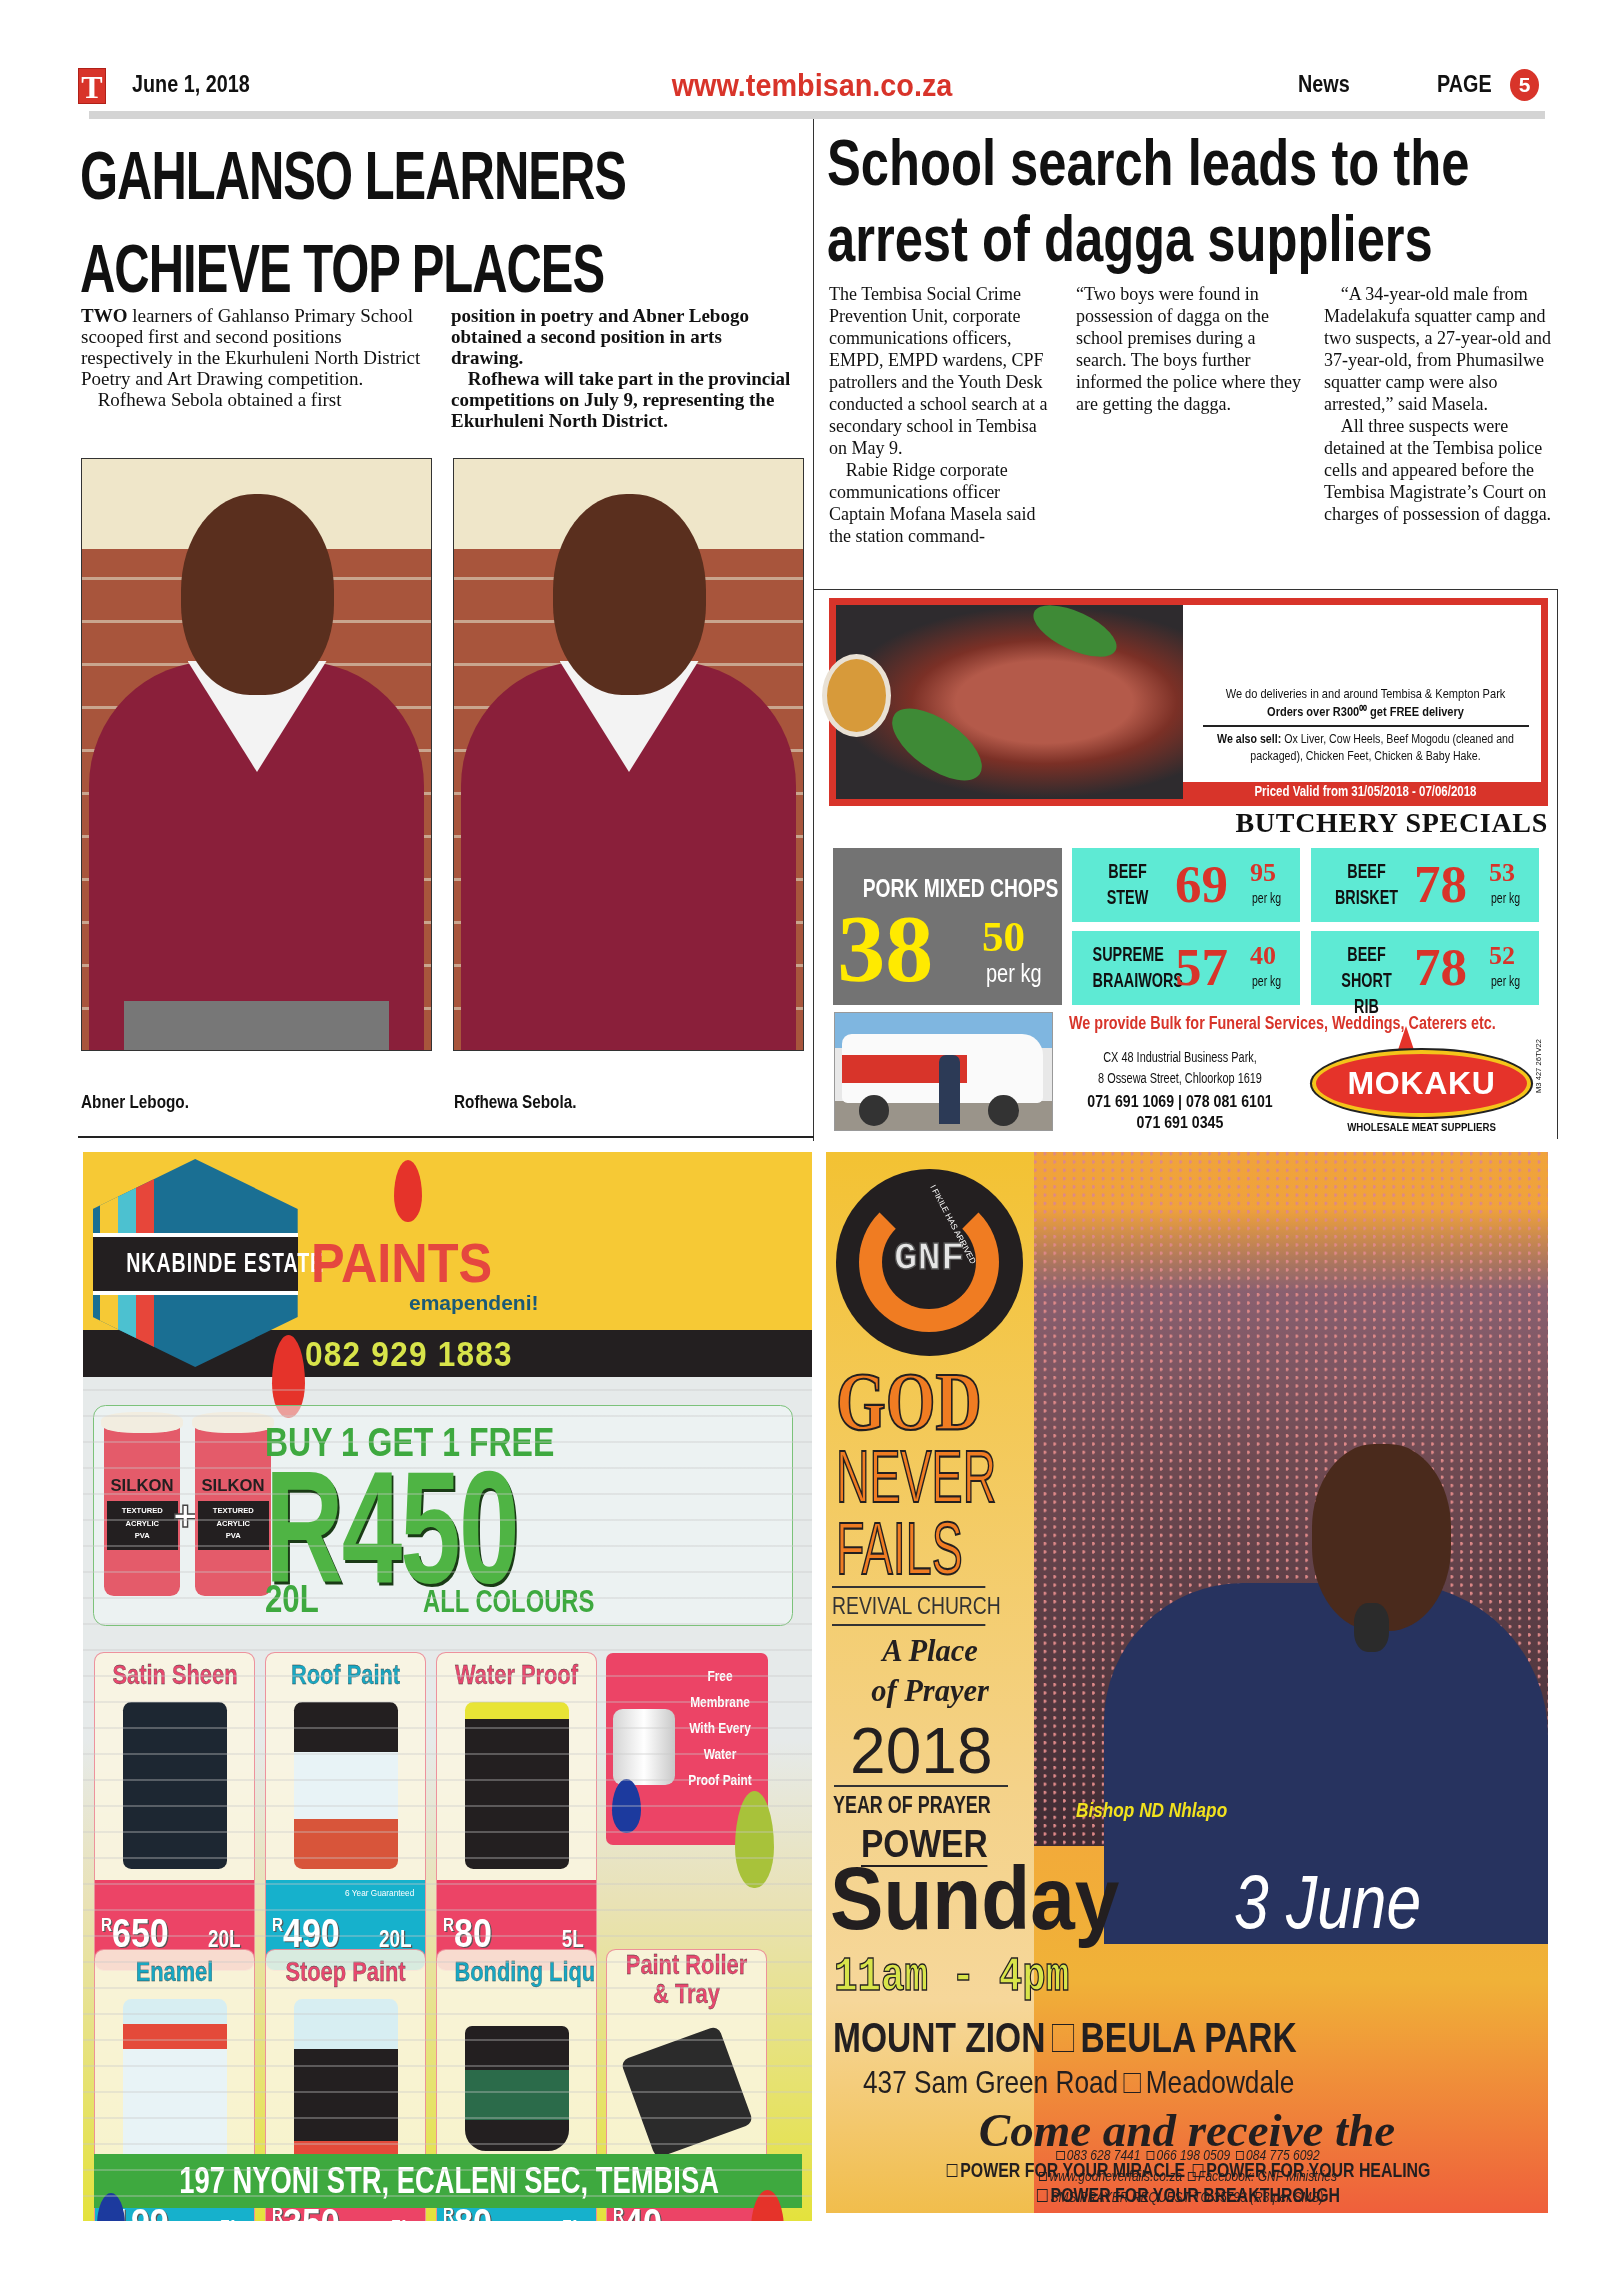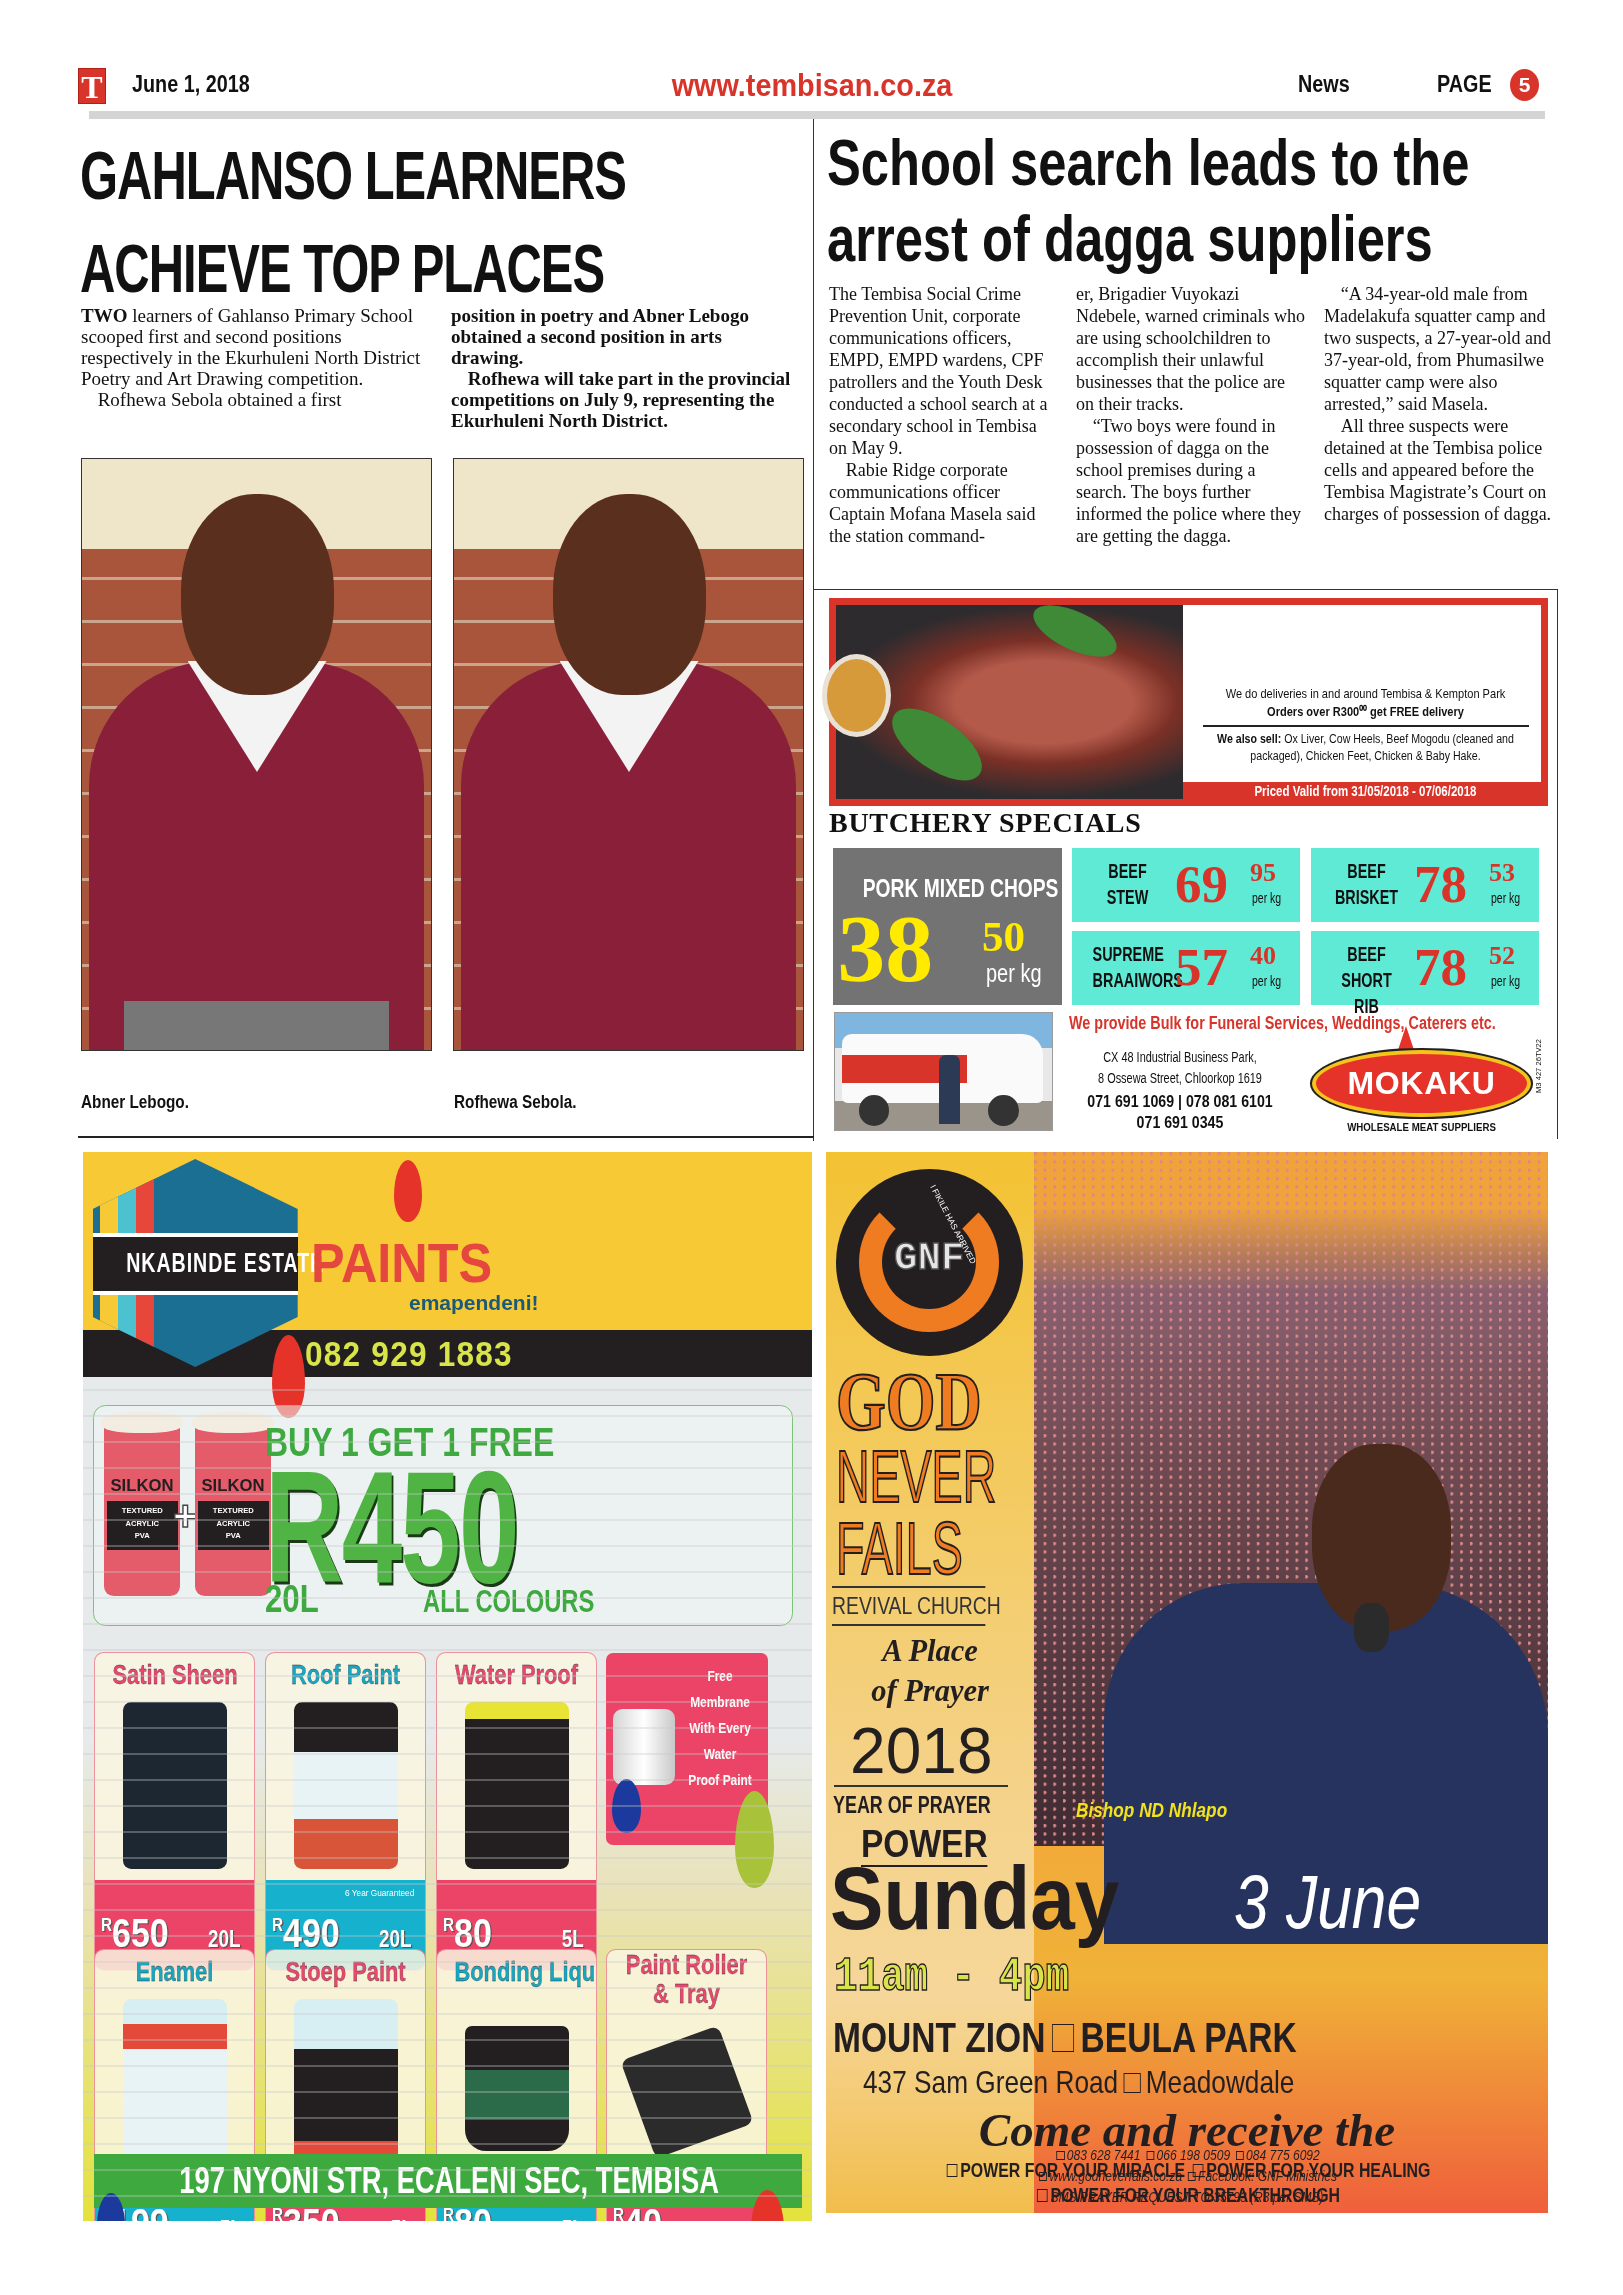--- a/index.html
+++ b/index.html
@@ -67,21 +67,21 @@
   .bt-meat { position: absolute; left: 5.6px; top: -2.8px; font-size: 71px; line-height: 75px; transform: scaleX(0.68); transform-origin: left; letter-spacing: -1.4px; }
   .bt-thebutchers { position: absolute; left: 139px; top: 19.4px; font-size: 39px; line-height: 46px; transform: scaleX(0.7); transform-origin: left; }
   .bt-info { position: absolute; left: 347px; top: 69px; width: 365px; text-align: center; font-family: "Liberation Sans", sans-serif; }
   .bt-deliv1 { font-size: 13px; line-height: 19.4px; margin-top: 9.7px; transform: scaleX(0.85); }
   .bt-deliv2 { font-size: 13px; line-height: 18px; font-weight: bold; transform: scaleX(0.85); }
   .bt-sep { width: 326px; height: 1.4px; background: #222; margin: 4.2px auto; }
   .bt-also { font-size: 12.5px; line-height: 16.7px; transform: scaleX(0.85); padding: 0 4.2px; }
   .bt-valid { position: absolute; left: 347px; top: 177px; width: 365px; height: 18px; background: #d8342a; color: #fff;
     font-family: "Liberation Sans", sans-serif; font-weight: bold; font-size: 14px; line-height: 18px; text-align: center; }
   .bt-valid span { display: inline-block; transform: scaleX(0.82); }
-  .bt-spec-title { left: 829px; top: 807px; width: 719px; text-align: left; font-family: "Liberation Serif", serif; font-weight: bold; font-size: 28px; letter-spacing: 0.7px; }
+  .bt-spec-title { left: 829px; top: 807px; width: 719px; text-align: right; font-family: "Liberation Serif", serif; font-weight: bold; font-size: 28px; letter-spacing: 0.7px; }
 
   .bt-pork { left: 833px; top: 848px; width: 229px; height: 157px; background: #737373; color: #fff; font-family: "Liberation Sans", sans-serif; }
   .bt-pork .name { position: absolute; left: 0; right: 0; top: 25px; text-align: center; font-weight: bold; font-size: 26px; transform: scaleX(0.74); white-space: nowrap; }
   .bt-pork .rand { position: absolute; left: 4.2px; top: 56px; font-family: "Liberation Serif", serif; font-weight: bold; font-size: 96px; line-height: 90px; color: #ffea00; }
   .bt-pork .cents { position: absolute; left: 149px; top: 64px; font-family: "Liberation Serif", serif; font-weight: bold; font-size: 43px; color: #ffea00; }
   .bt-pork .unit { position: absolute; left: 153px; top: 111px; font-size: 25px; transform: scaleX(0.8); transform-origin: left; }
 
   .bt-item { width: 228px; height: 74px; background: #5eead4; font-family: "Liberation Sans", sans-serif; }
   .bt-item .name { position: absolute; left: 7px; top: 9.7px; width: 97px; text-align: center; font-weight: bold; font-size: 20px; line-height: 26px; transform: scaleX(0.72); transform-origin: center; white-space: pre-line; }
   .bt-item .rand { position: absolute; left: 103px; top: 9.7px; font-family: "Liberation Serif", serif; font-weight: bold; font-size: 53px; line-height: 53px; color: #d8342a; }
@@ -247,21 +247,20 @@
 
 <div class="abs a2-head">
   <div>School search leads to the</div>
   <div>arrest of dagga suppliers</div>
 </div>
 <div class="abs a2-body a2-c1">
   <p>The Tembisa Social Crime Prevention Unit, corporate communications officers, EMPD, EMPD wardens, CPF patrollers and the Youth Desk conducted a school search at a secondary school in Tembisa on May 9.</p>
   <p>Rabie Ridge corporate communications officer Captain Mofana Masela said the station command-</p>
 </div>
 <div class="abs a2-body a2-c2">
-  <p>er, Brigadier Vuyokazi Ndebele, warned criminals who are using schoolchildren to accomplish their unlawful businesses that the police are on their tracks.</p>
   <p>“Two boys were found in possession of dagga on the school premises during a search. The boys further informed the police where they are getting the dagga.</p>
 </div>
 <div class="abs a2-body a2-c3">
   <p style="text-indent:16.7px">“A 34-year-old male from Madelakufa squatter camp and two suspects, a 27-year-old and 37-year-old, from Phumasilwe squatter camp were also arrested,” said Masela.</p>
   <p>All three suspects were detained at the Tembisa police cells and appeared before the Tembisa Magistrate’s Court on charges of possession of dagga.</p>
 </div>
 <div class="abs a2-rule"></div>
 <div class="abs right-edge"></div>
 
 <div class="abs bt-top">

